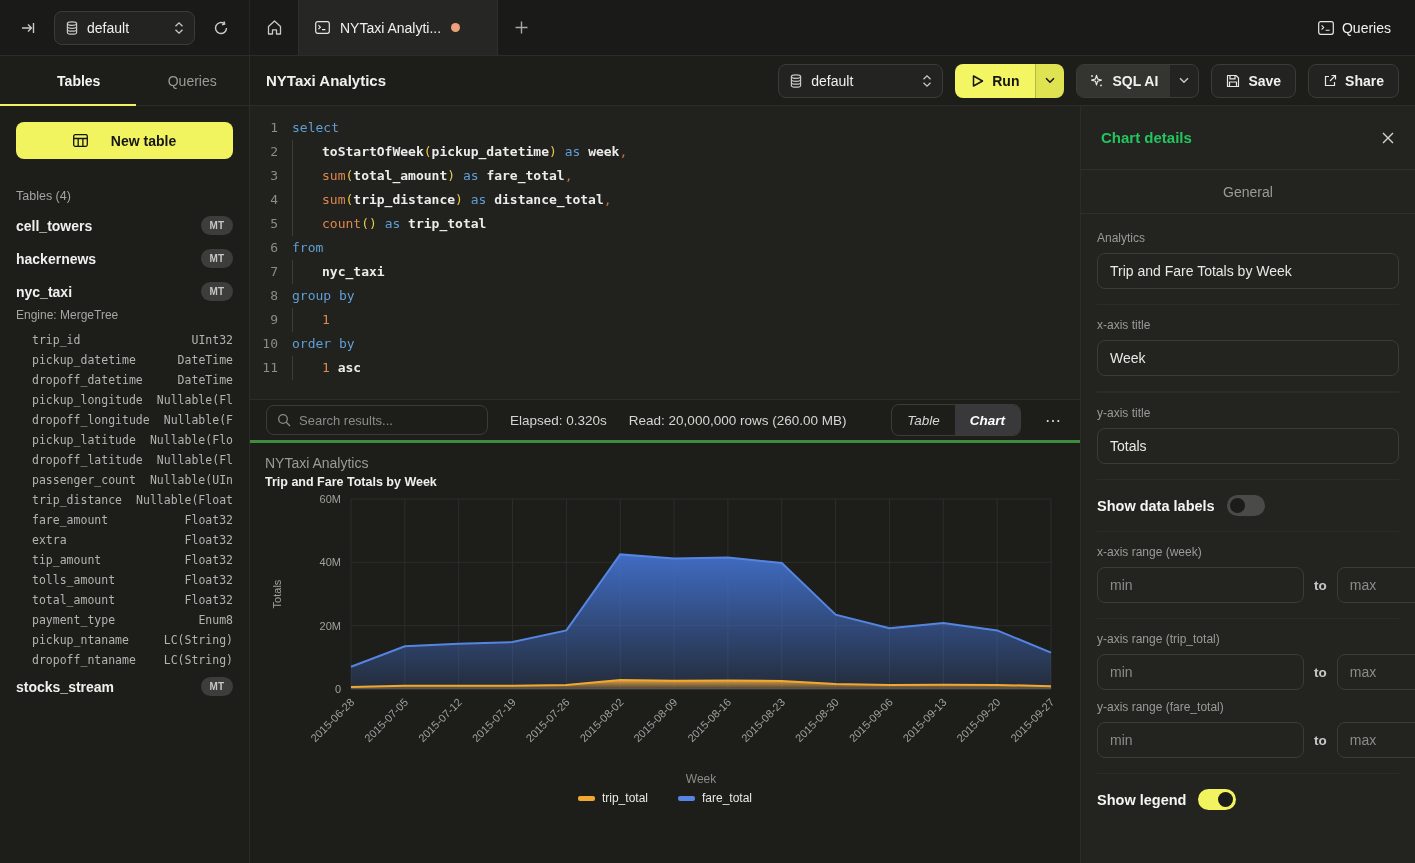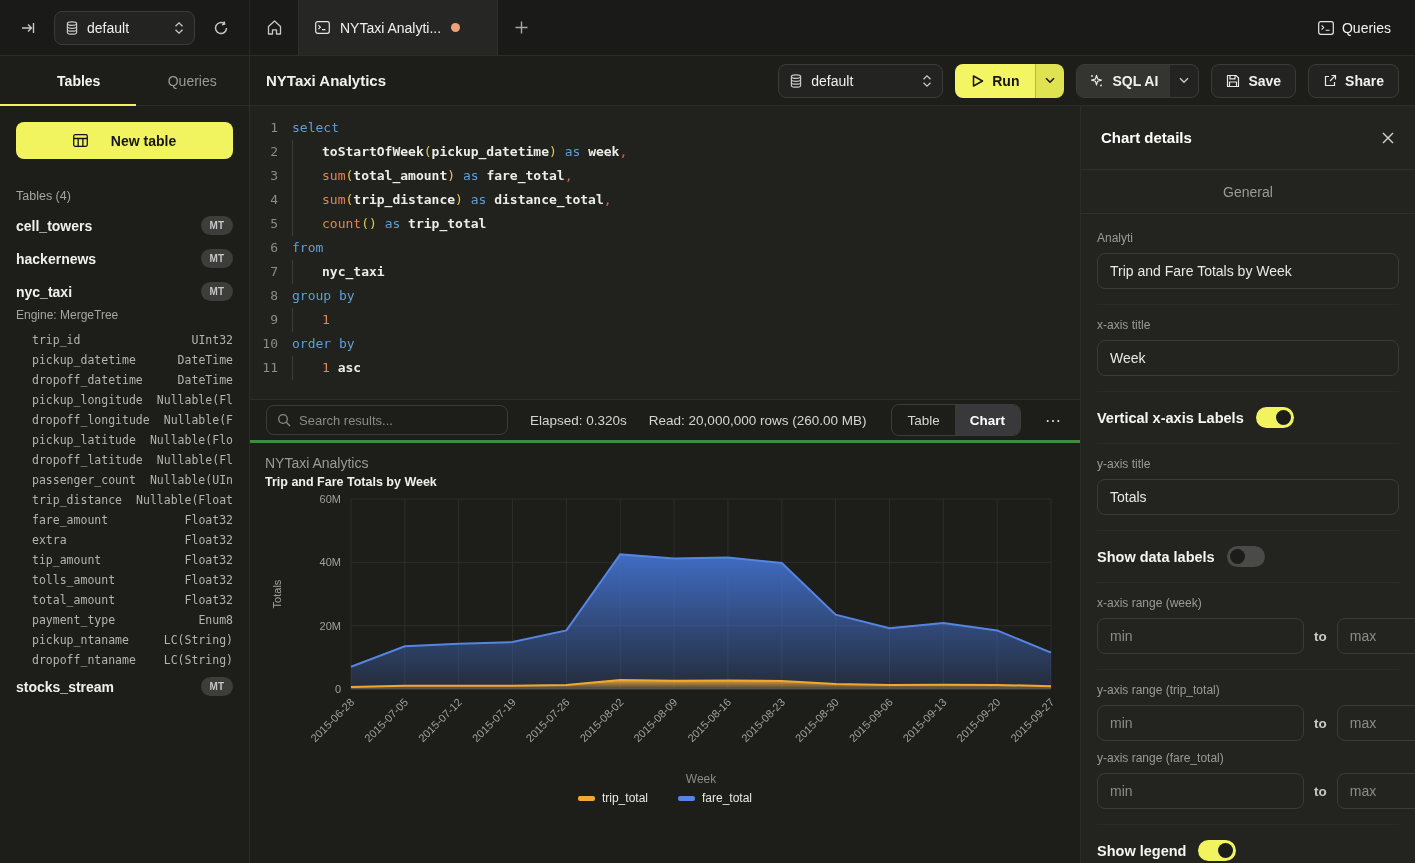--- a/index.html
+++ b/index.html
@@ -64,44 +64,44 @@
   .tok-kw { color:#5f9fd6; }
   .tok-fn, .tok-id { color:#ececea; font-weight:bold; }
   .tok-agg { color:#e0854f;margin-top:44px; }
   .tok-par { color:#e8c94a; }
   .tok-pun { color:#d0694f; }
   .tok-num { color:#dd8a50; }
   .tok-pln { color:#ececea; }
 
   
   .results-bar { height:40px; flex:none; display:flex; align-items:center; padding:0 16px; gap:22px; background:#1d1d1a; }
-  .results-search { width:242px; height:30px; flex:none; display:flex; align-items:center; gap:8px; padding:0 10px; border:1px solid #3b3b38; border-radius:8px; color:#8b8b89; }
+  .results-search { width:222px; height:30px; flex:none; display:flex; align-items:center; gap:8px; padding:0 10px; border:1px solid #3b3b38; border-radius:8px; color:#8b8b89; }
   .results-search input { background:transparent; border:none; outline:none; color:#d5d5d3; font-size:13px; width:100%; font-family:"Liberation Sans",sans-serif; }
   .results-search input::placeholder { color:#8b8b89; }
   .stat { font-size:13.5px; color:#d5d5d3; white-space:nowrap; }
   .seg-ctl { margin-left:auto; display:flex; align-items:center; border:1px solid #3b3b38; border-radius:8px; overflow:hidden; height:32px; }
-  .seg { padding:0 15px; height:100%; display:flex; align-items:center; font-size:13.5px; color:#d5d5d3; cursor:pointer; }
+  .seg { padding:0 15px; height:100%; display:flex; align-items:center; font-size:13.5px; color:#d5d5d3; cursor:pointer;font-style:italic; }
   .seg.active { background:#39393b; color:#ffffff; font-weight:bold; }
   .more-btn { color:#d5d5d3; font-size:16px; letter-spacing:1px; cursor:pointer; padding:0 2px; }
   .progress-line { height:3px; flex:none; background:#3f8b3f; }
 
   
   .chart-wrap { flex:1; padding:12px 15px 0; overflow:hidden; }
   .chart-title { font-size:14px; color:#9a9a98; }
   .chart-subtitle { font-size:12.5px; font-weight:bold; color:#f0f0ee; margin-top:4px; }
   .tick { font-size:11px; fill:#a0a09e; font-family:"Liberation Sans",sans-serif; }
   .axis-label { font-size:12px; fill:#8b8b89; font-family:"Liberation Sans",sans-serif; }
   .legend { display:flex; justify-content:center; gap:30px; margin-top:2px; }
   .legend-item { display:flex; align-items:center; gap:7px; font-size:12px; color:#e8e8e6; cursor:pointer; }
   .legend-swatch { width:17px; height:5px; border-radius:2px; }
 
   
   .panel { width:335px; flex:none; background:#232320; border-left:1px solid #2c2c2a; display:flex; flex-direction:column; overflow:hidden; }
   .panel-header { height:64px; flex:none; display:flex; align-items:center; justify-content:space-between; padding:0 20px; border-bottom:1px solid #2f2f2d; }
-  .panel-title { font-size:15px; font-weight:bold; color:#ffffff; }
+  .panel-title { font-size:15px; font-weight:bold; color:#22c55e; }
   .panel-close { color:#d5d5d3; font-size:16px; cursor:pointer; }
   .panel-tabs { height:44px; flex:none; display:flex; border-bottom:1px solid #2f2f2d; }
   .panel-tab { flex:1; display:flex; align-items:center; justify-content:center; font-size:14px; color:#9a9a98; cursor:pointer; position:relative; }
   .panel-tab.active { color:#f5f5f3; font-weight:bold; }
   .panel-tab.active::after { content:""; position:absolute; left:0; right:0; bottom:-1px; height:2px; background:#f2f45f; }
   .panel-body { padding:4px 16px 0; overflow:hidden; }
   .pgroup { padding:13px 0 15px; }
   .pdivider { border-top:1px solid #2b2b28; }
   .plabel { font-size:12px; color:#9a9a98; margin-bottom:8px; }
   .pinput { width:100%; height:36px; background:transparent; border:1px solid #3b3b38; border-radius:8px; color:#e8e8e6; font-size:14px; padding:0 12px; outline:none; font-family:"Liberation Sans",sans-serif; }
@@ -476,35 +476,29 @@
               <svg width="14" height="14" viewBox="0 0 14 14">
                 <path d="M2 2l10 10M12 2L2 12" stroke="currentColor" stroke-width="1.4"></path>
               </svg>
             </div>
         </div>
         <div class="panel-tabs">
           <div class="panel-tab">General</div>
         </div>
         <div class="panel-body">
           <div class="pgroup">
-            <div class="plabel">Analyti</div>
+            <div class="plabel">Analytics</div>
             <input class="pinput" value="Trip and Fare Totals by Week" style="">
           </div>
           <div class="pdivider"></div>
           <div class="pgroup">
             <div class="plabel">x-axis title</div>
             <input class="pinput" value="Week" style="">
           </div>
           <div class="pdivider"></div>
-          <div class="toggle-row">
-            <span class="toggle-label">Vertical x-axis Labels</span>
-            <span class="toggle on">
-                <span class="knob"></span>
-              </span>
-          </div>
           <div class="pdivider"></div>
           <div class="pgroup">
             <div class="plabel">y-axis title</div>
             <input class="pinput" value="Totals" style="">
           </div>
           <div class="pdivider"></div>
           <div class="toggle-row">
             <span class="toggle-label">Show data labels</span>
             <span class="toggle off">
                 <span class="knob"></span>

